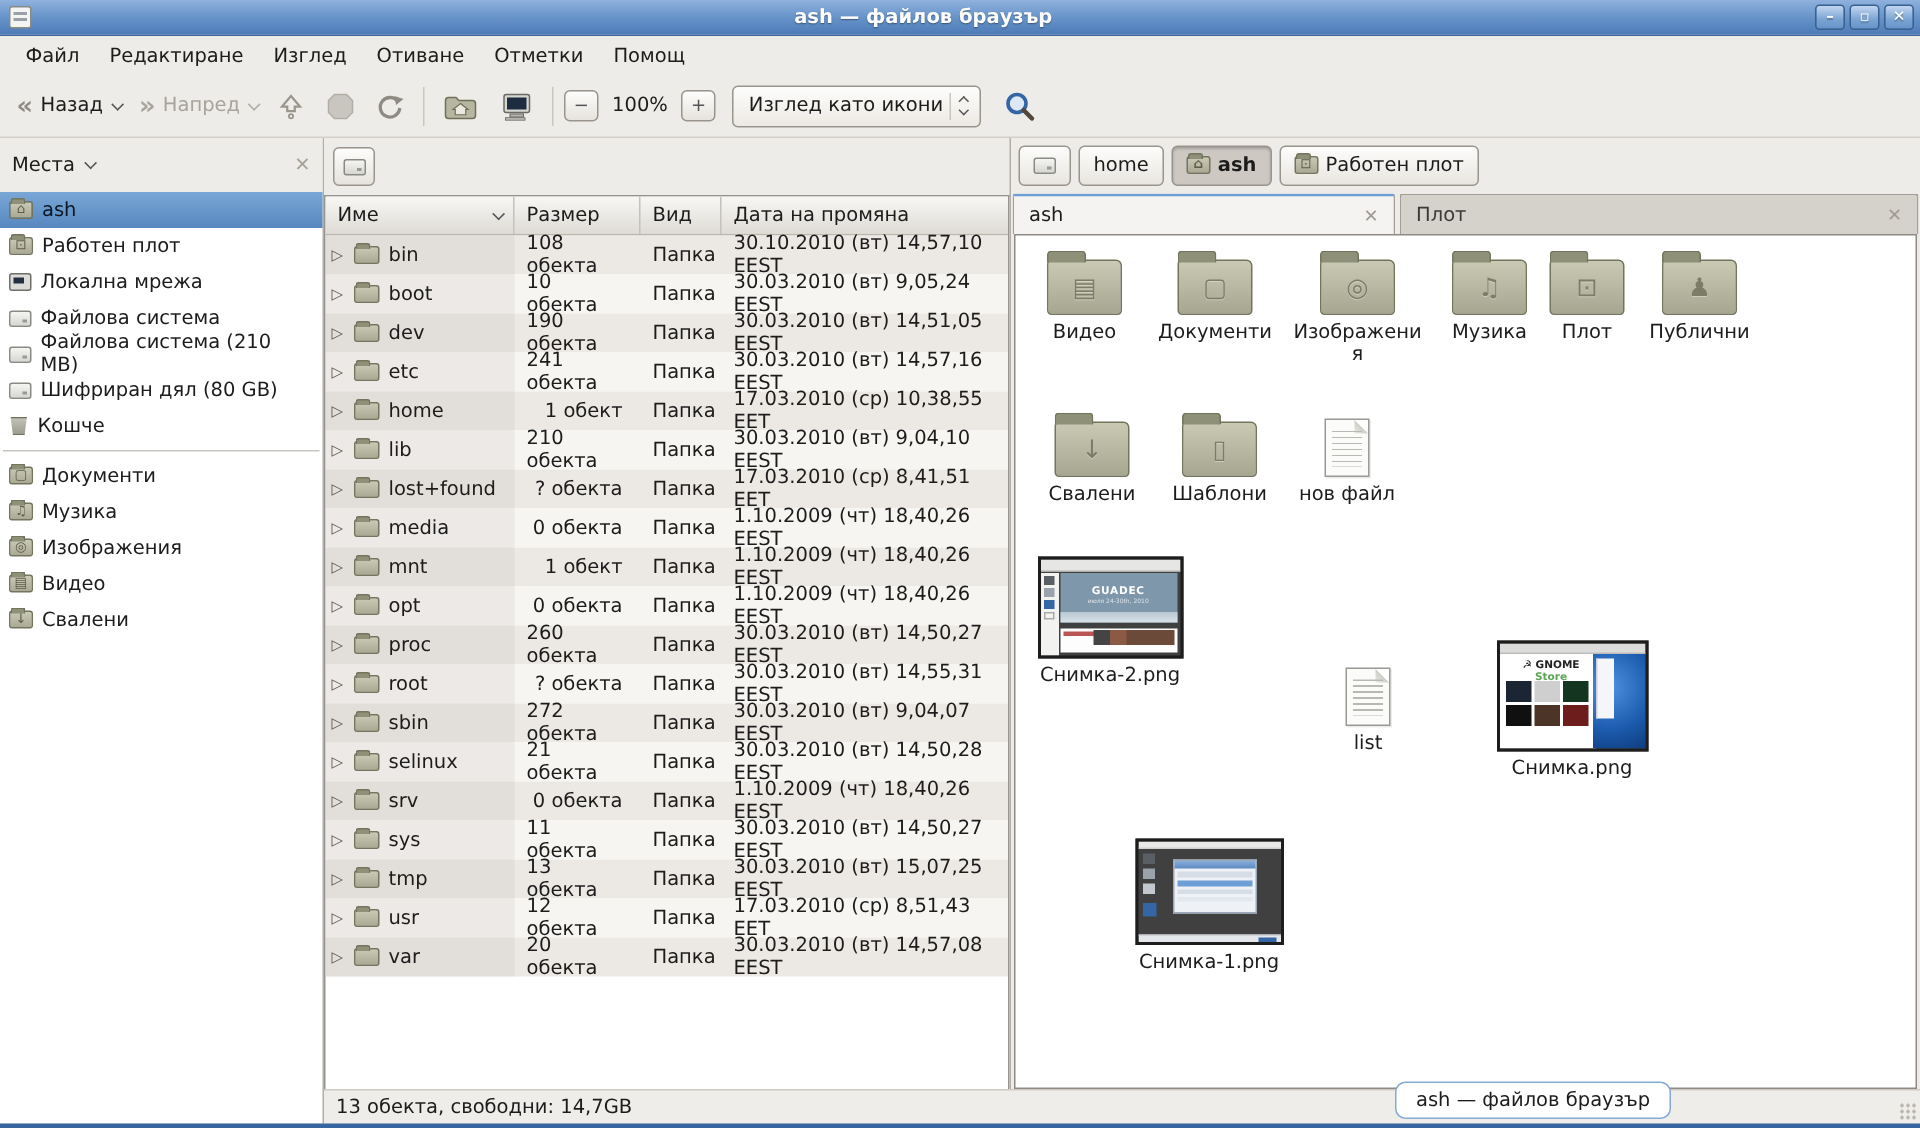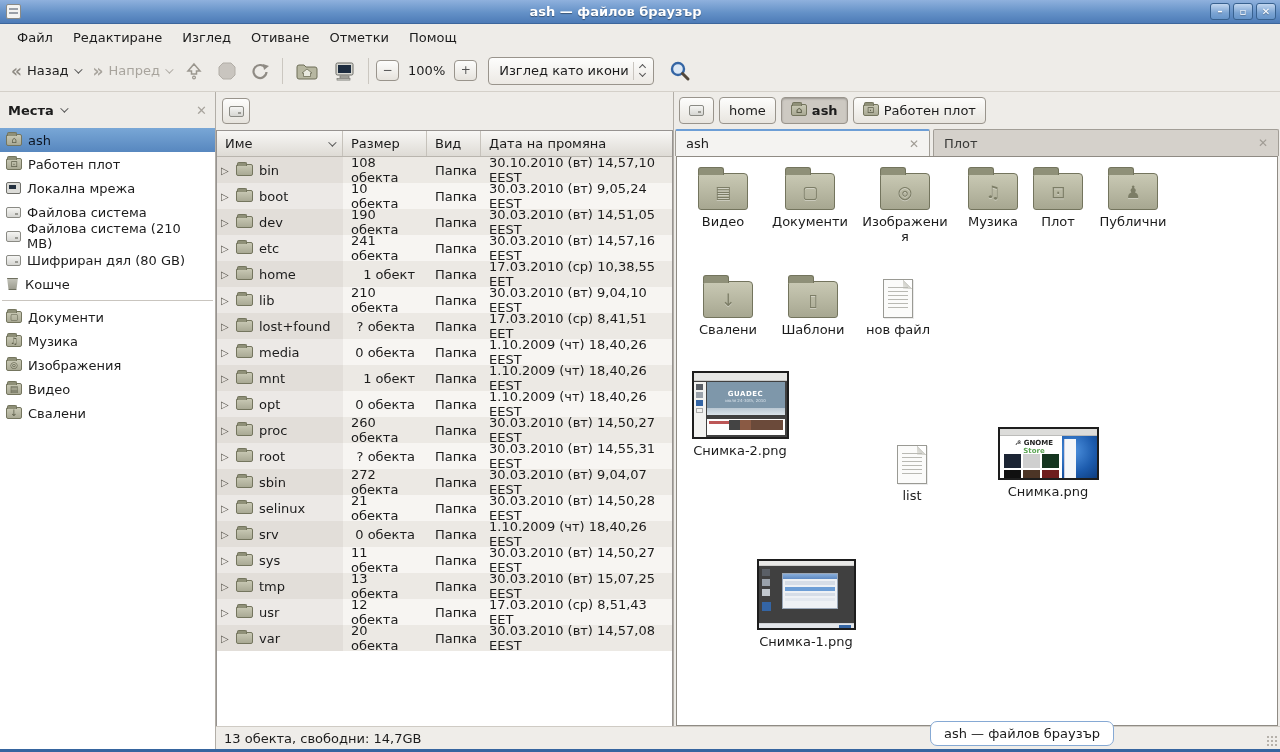--- a/index.html
+++ b/index.html
@@ -51,21 +51,21 @@
   }
   .combo .cdiv { width:1px; height:18px; background:#c9c5bf; }
   .spin { display:flex; flex-direction:column; gap:1px; padding:2px; }
   .spin i { width:5px; height:5px; border-right:1.5px solid #555; border-bottom:1.5px solid #555; display:block; }
   .spin .up { transform:rotate(-135deg); }
   .spin .dn { transform:rotate(45deg); }
 
   
   .main { display:flex; height:657px; }
   .sidebar { width:216px; background:#fff; border-right:1px solid #b2aea7; display:flex; flex-direction:column; }
-  .side-header { height:36px; background:#eeece8; display:flex; align-items:center; padding:0 8px; gap:6px;font-weight:bold; }
+  .side-header { height:36px; background:#eeece8; display:flex; align-items:center; padding:0 8px; gap:6px; }
   .side-header .hx { margin-left:auto; color:#a7a39c; font-size:13px; }
   .side-item { height:24px; display:flex; align-items:center; gap:6px; padding:0 6px; }
   .side-item.selected { background:linear-gradient(#79a7d6,#5787bf); color:#0d1624; }
   .side-sep { height:1px; background:#c9c5bf; margin:4px 2px; }
 
   
   .mini-folder { width:16px; height:12px; background:linear-gradient(#c9c9b5,#a9a994); border:1px solid #74755e; border-radius:2px; position:relative; flex:0 0 auto; display:flex; align-items:center; justify-content:center; }
   .mini-folder::before { content:""; position:absolute; top:-3px; left:0; width:8px; height:3px; background:#8f9078; border:1px solid #74755e; border-bottom:none; border-radius:2px 2px 0 0; }
   .mini-folder .emb { font-size:9px; line-height:9px; color:#5d5e4a; }
   .drive-ic { width:15px; height:11px; border:1px solid #8a8a84; border-radius:2px; background:linear-gradient(#f5f5f3,#d6d6d2); position:relative; flex:0 0 auto; }
@@ -116,21 +116,21 @@
   .big-folder::before { content:""; position:absolute; top:-7px; left:-1px; width:24px; height:7px; background:#8f9078; border:1px solid #73745d; border-bottom:none; border-radius:3px 3px 0 0; }
   .big-folder .emb { font-size:17px; color:#7c7d66; text-shadow:0 1px 0 rgba(255,255,255,.35); }
   .file-ic { width:30px; height:39px; margin:4px auto 0; background:#fbfbfa; border:1px solid #9a9a94; position:relative; box-shadow:1px 1px 0 rgba(0,0,0,.08); }
   .file-ic::before { content:""; position:absolute; top:0; right:0; width:9px; height:9px; background:linear-gradient(225deg,#fff 48%,#cfcfc9 50%,#e9e9e4); }
   .file-ic::after { content:""; position:absolute; left:4px; right:4px; top:7px; height:24px;
     background:repeating-linear-gradient(#b9b9b3 0 1px, transparent 1px 4px); }
 
   
   .thumb { position:relative; border:2px solid #1d1d1d; background:#404040; margin:0 auto; overflow:hidden; }
   .t-guadec { width:97px; height:68px; }
-  .t-store  { width:101px; height:53px; }
+  .t-store  { width:101px; height:74px; }
   .t-shot1  { width:99px; height:71px; }
 
   
   .statusbar { height:23px; background:#efede9; border-top:1px solid #cfcbc4; display:flex; align-items:center; padding:0 8px; position:relative; }
   .grip { position:absolute; right:2px; bottom:2px; width:12px; height:12px;
     background:radial-gradient(circle at 2px 2px,#b5b1aa 1px,transparent 1.2px); background-size:4px 4px; }
 
   .bottom-edge { position:absolute; left:0; bottom:0; width:1280px; height:3px; background:#36659f; }
   .task-tooltip {
     position:absolute; left:930px; top:721px; height:25px; padding:2px 13px;

